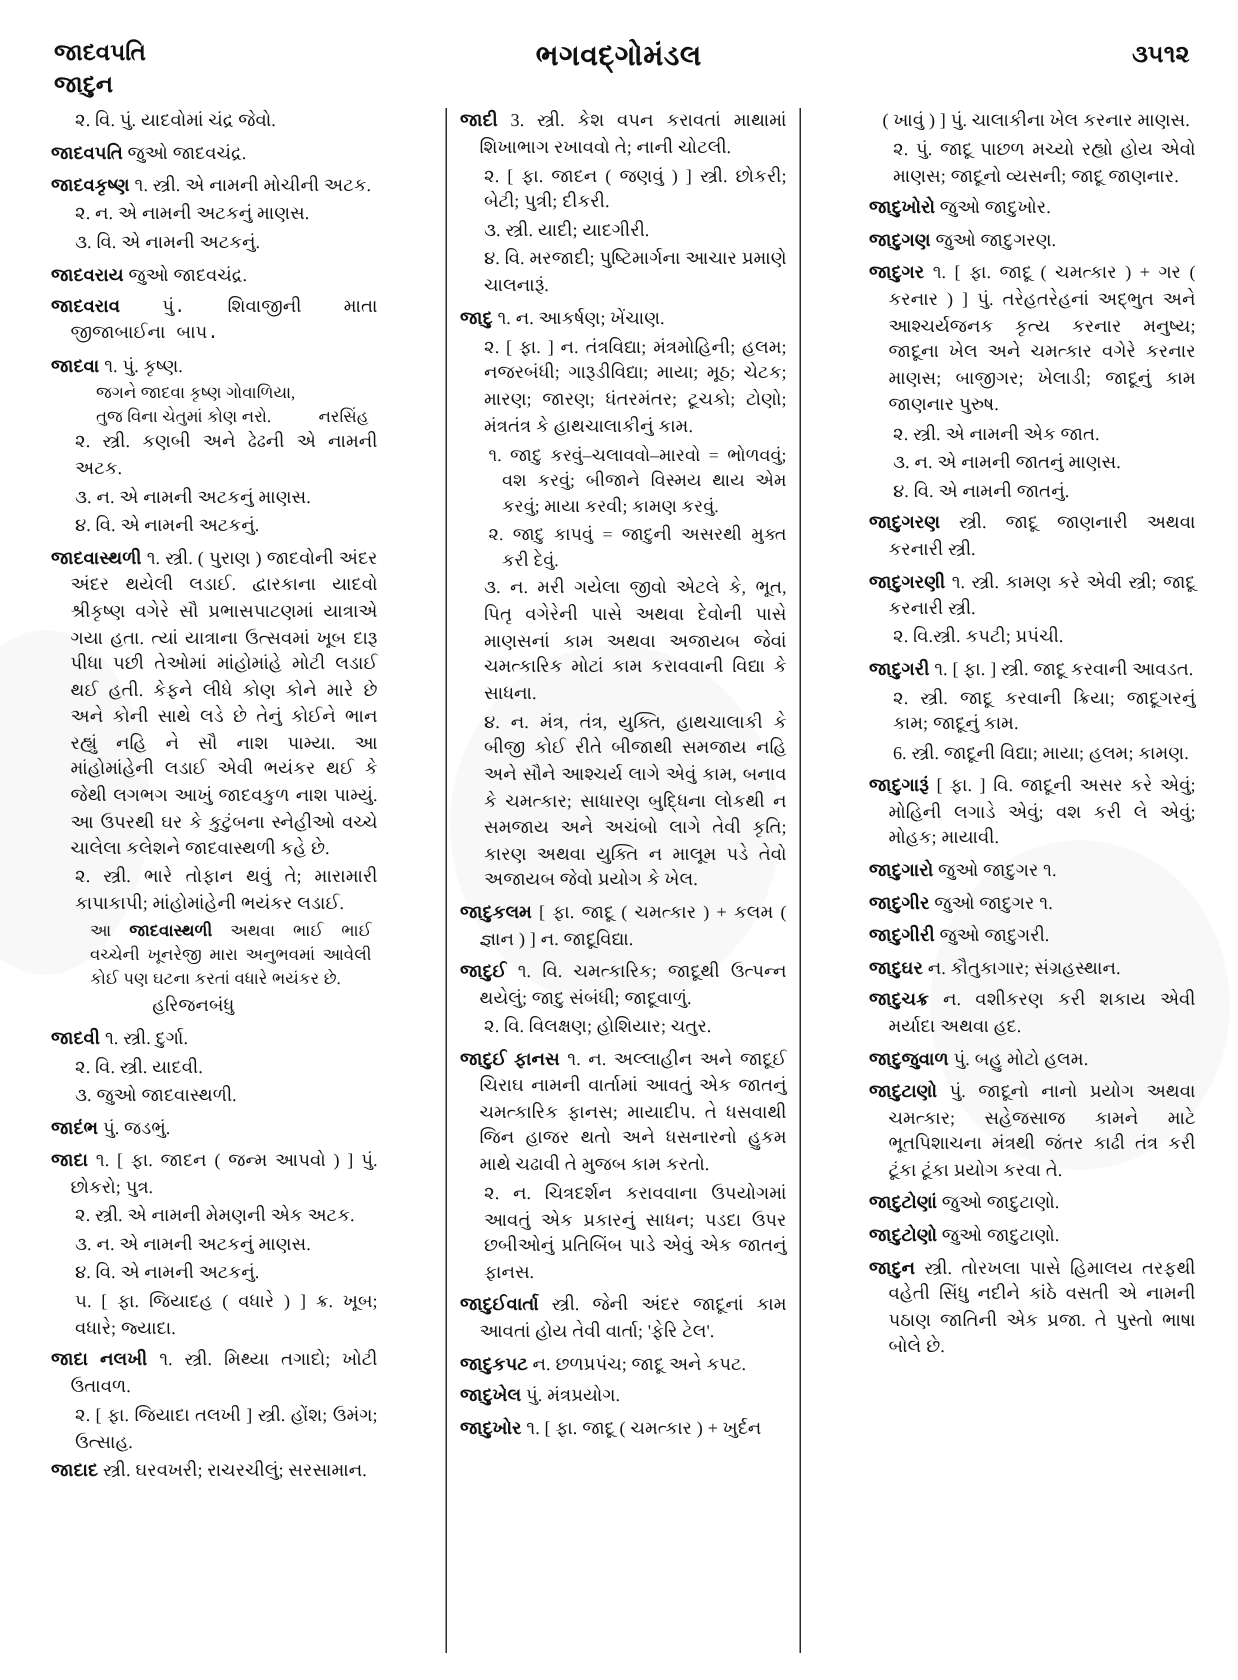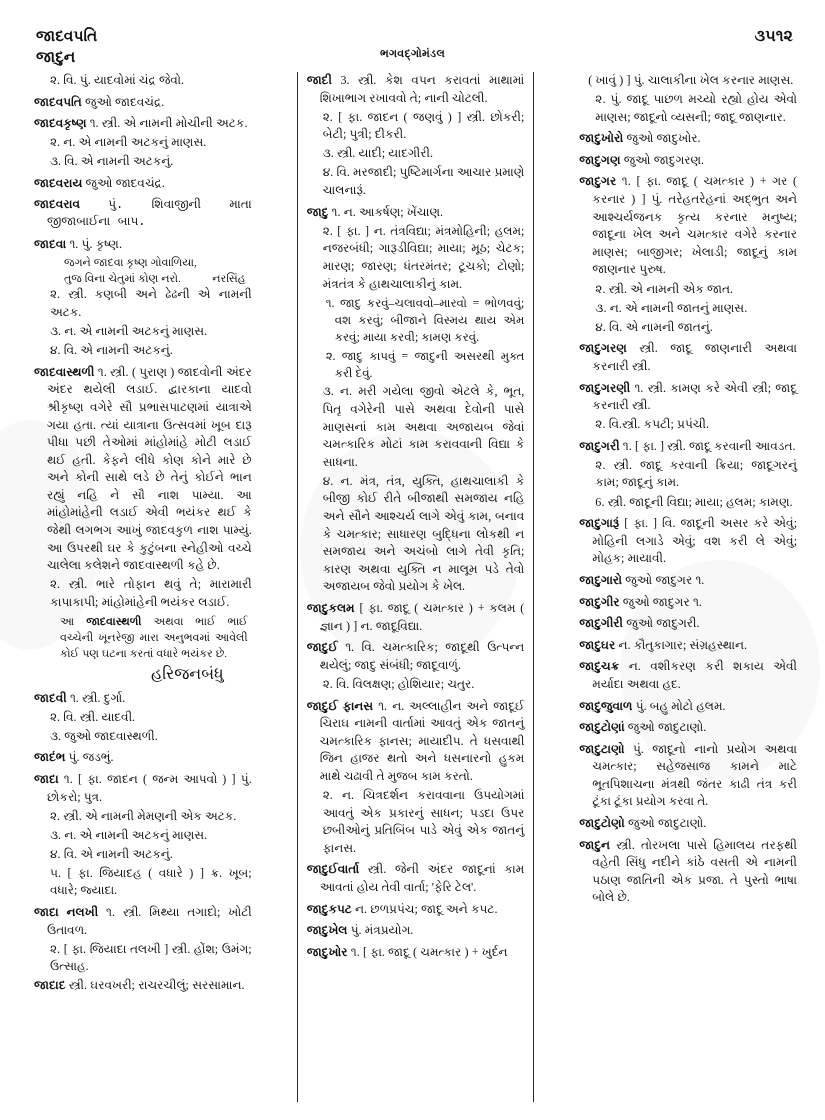--- a/index.html
+++ b/index.html
@@ -37,23 +37,22 @@
     font-size: 15.5px;
     line-height: 1.35;
   }
   .runhead .left .l2 { display: block; }
   .runhead .center {
     position: absolute;
     left: 0; right: 0;
     top: 1px;
     text-align: center;
     font-weight: bold;
-    font-size: 11px;
+    font-size: 19px;
     letter-spacing: .3px;
-    margin-top: 20px;
   }
   .runhead .right {
     position: absolute;
     right: 10px;
     top: 1px;
     font-weight: bold;
     font-size: 16px;
   }
   
   .cols {
@@ -109,22 +108,22 @@
   .cite {
     padding-left: 26px;
     padding-right: 4px;
     font-size: 11.1px;
     line-height: 1.45;
     margin: 1px 0 0 0;
     text-indent: 0;
     text-align: justify;
   }
   .cite-src {
-    text-align: right;
-    font-size: 16px;
+    text-align: center;
+    font-size: 12px;
     padding-right: 28px;
     margin: 1px 0 4px 0;
   }
   .subsense {
     padding-left: 28px;
     text-indent: -9px;
     margin: 0 0 1.5px 0;
     font-size: 11.8px;
   }
   
@@ -224,20 +223,20 @@
         <p class="entry" style="margin-top: 4px;"><span class="hw">જાદુગરી</span><span> ૧. [ ફા. ] સ્ત્રી. જાદૂ કરવાની આવડત.</span></p>
         <p class="sense">૨. સ્ત્રી. જાદૂ કરવાની ક્રિયા; જાદૂગરનું કામ; જાદૂનું કામ.</p>
         <p class="sense">6. સ્ત્રી. જાદૂની વિદ્યા; માયા; હલમ; કામણ.</p>
         <p class="entry" style="margin-top: 4px;"><span class="hw">જાદુગારૂં</span><span> [ ફા. ] વિ. જાદૂની અસર કરે એવું; મોહિની લગાડે એવું; વશ કરી લે એવું; મોહક; માયાવી.</span></p>
         <p class="entry" style="margin-top: 4px;"><span class="hw">જાદુગારો</span><span> જુઓ જાદુગર ૧.</span></p>
         <p class="entry" style="margin-top: 4px;"><span class="hw">જાદુગીર</span><span> જુઓ જાદુગર ૧.</span></p>
         <p class="entry" style="margin-top: 4px;"><span class="hw">જાદુગીરી</span><span> જુઓ જાદુગરી.</span></p>
         <p class="entry" style="margin-top: 4px;"><span class="hw">જાદુઘર</span><span> ન. કૌતુકાગાર; સંગ્રહસ્થાન.</span></p>
         <p class="entry" style="margin-top: 4px;"><span class="hw">જાદુચક્ર</span><span> ન. વશીકરણ કરી શકાય એવી મર્યાદા અથવા હદ.</span></p>
         <p class="entry" style="margin-top: 4px;"><span class="hw">જાદુજુવાળ</span><span> પું. બહુ મોટો હલમ.</span></p>
+        <p class="entry" style="margin-top: 4px;"><span class="hw">જાદુટાણો</span><span> પું. જાદૂનો નાનો પ્રયોગ અથવા ચમત્કાર; સહેજસાજ કામને માટે ભૂતપિશાચના મંત્રથી જંતર કાઢી તંત્ર કરી ટૂંકા ટૂંકા પ્રયોગ કરવા તે.</span></p>
         <p class="entry" style="margin-top: 4px;"><span class="hw">જાદુટોણાં</span><span> જુઓ જાદુટાણો.</span></p>
-        <p class="entry" style="margin-top: 4px;"><span class="hw">જાદુટાણો</span><span> પું. જાદૂનો નાનો પ્રયોગ અથવા ચમત્કાર; સહેજસાજ કામને માટે ભૂતપિશાચના મંત્રથી જંતર કાઢી તંત્ર કરી ટૂંકા ટૂંકા પ્રયોગ કરવા તે.</span></p>
         <p class="entry" style="margin-top: 4px;"><span class="hw">જાદુટોણો</span><span> જુઓ જાદુટાણો.</span></p>
         <p class="entry" style="margin-top: 4px;"><span class="hw">જાદુન</span><span> સ્ત્રી. તોરખલા પાસે હિમાલય તરફથી વહેતી સિંધુ નદીને કાંઠે વસતી એ નામની પઠાણ જાતિની એક પ્રજા. તે પુસ્તો ભાષા બોલે છે.</span></p>
       </div>
   </div>
 
 </div>
 
 </body></html>

